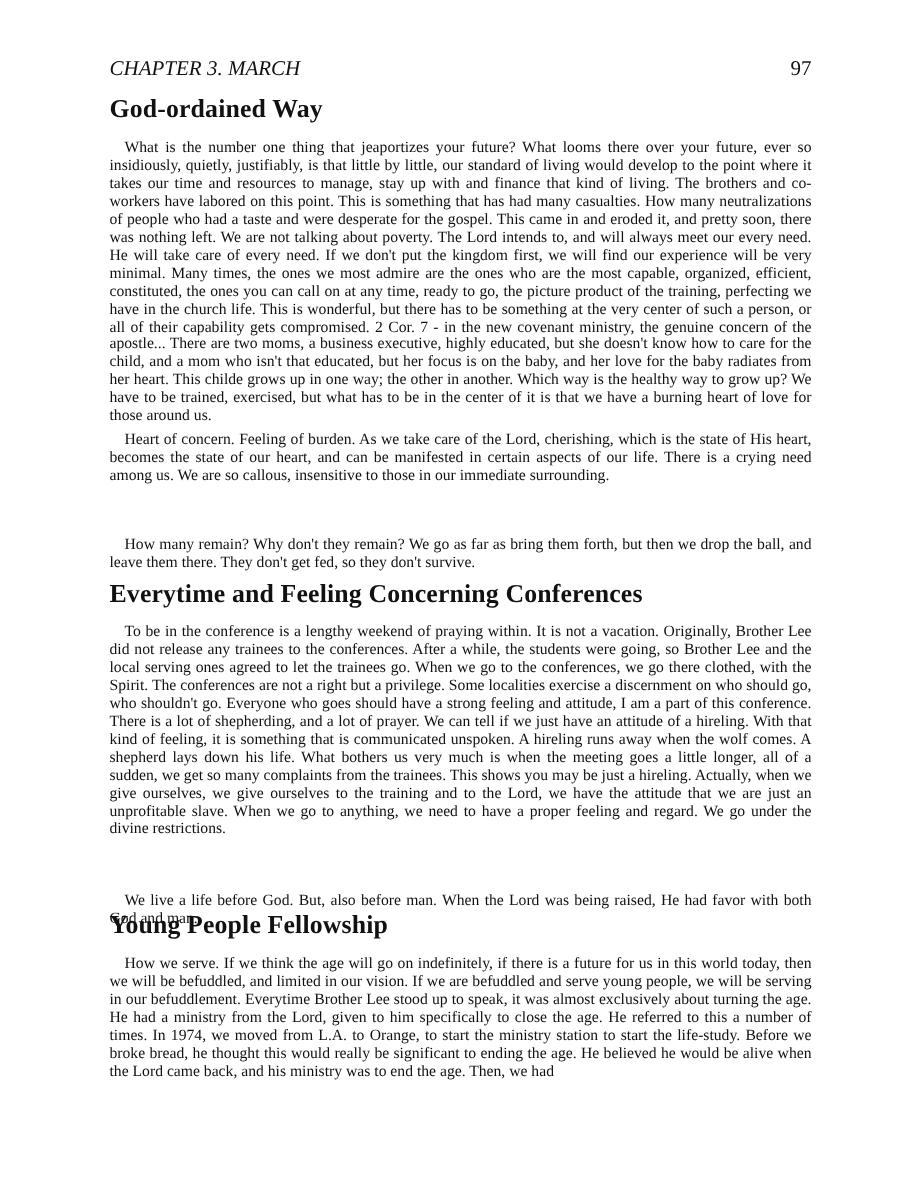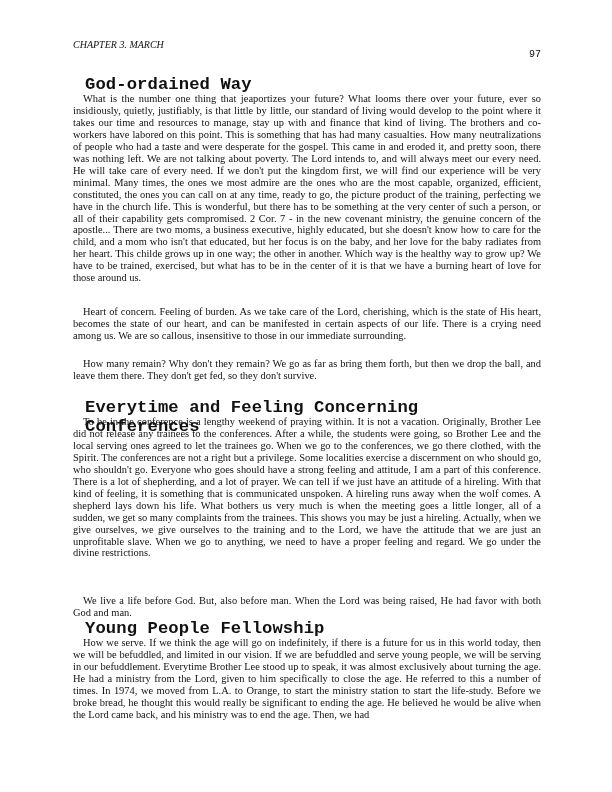--- a/index.html
+++ b/index.html
@@ -4,49 +4,49 @@
 <style>
   html, body { margin: 0; padding: 0; background: #ffffff; }
   body { width: 612px; height: 792px; position: relative; overflow: hidden; }
   .page {
     position: absolute; left: 73px; top: 0; width: 468px;
     font-family: "DejaVu Serif", "Liberation Serif", serif;
     color: #111;
   }
   .running-head {
     position: absolute; top: 39px; left: 0; width: 468px;
-    font-style: italic; font-size: 10px; height: 14px;
+    font-style: italic; font-size: 14px; height: 14px;
     font-family: "Liberation Serif", "DejaVu Serif", serif;
   }
   .running-head .chap { position: absolute; left: 0; top: 0; }
-  .running-head .pnum { position: absolute; right: 0; top: 10px; font-style: normal; font-family: Liberation Mono, monospace; }
+  .running-head .pnum { position: absolute; right: 0; top: 0; font-style: normal; }
   h2 {
-    font-family: Liberation Mono, monospace;
-    font-weight: bold; font-size: 17.2px; margin: 12px; letter-spacing: 0.1px;
+    font-family: Liberation Serif, serif;
+    font-weight: bold; font-size: 17.2px; margin: 0; letter-spacing: 0.1px;
     position: absolute; left: 0;
   }
   p {
     position: absolute; left: 0; width: 468px; margin: 0;
     font-family: Liberation Serif, serif;
     font-size: 10.45px; line-height: 11.95px; text-align: justify;
     text-indent: 10px; hyphens: none;
   }
 </style>
 </head>
 <body>
 
 <div class="page">
   <div class="running-head">
     <span class="chap">CHAPTER 3.  MARCH</span>
     <span class="pnum">97</span>
   </div>
 
   <h2 style="top:63px">God-ordained Way</h2>
   <p style="top:93px">What is the number one thing that jeaportizes your future? What looms there over your future, ever so insidiously, quietly, justifiably, is that little by little, our standard of living would develop to the point where it takes our time and resources to manage, stay up with and finance that kind of living. The brothers and co-workers have labored on this point. This is something that has had many casualties. How many neutralizations of people who had a taste and were desperate for the gospel. This came in and eroded it, and pretty soon, there was nothing left. We are not talking about poverty. The Lord intends to, and will always meet our every need. He will take care of every need. If we don't put the kingdom first, we will find our experience will be very minimal. Many times, the ones we most admire are the ones who are the most capable, organized, efficient, constituted, the ones you can call on at any time, ready to go, the picture product of the training, perfecting we have in the church life. This is wonderful, but there has to be something at the very center of such a person, or all of their capability gets compromised. 2 Cor. 7 - in the new covenant ministry, the genuine concern of the apostle... There are two moms, a business executive, highly educated, but she doesn't know how to care for the child, and a mom who isn't that educated, but her focus is on the baby, and her love for the baby radiates from her heart. This childe grows up in one way; the other in another. Which way is the healthy way to grow up? We have to be trained, exercised, but what has to be in the center of it is that we have a burning heart of love for those around us.</p>
-  <p style="top:306px">Heart of concern. Feeling of burden. As we take care of the Lord, cherishing, which is the state of His heart, becomes the state of our heart, and can be manifested in certain aspects of our life. There is a crying need among us. We are so callous, insensitive to those in our immediate surrounding.</p>
+  <p style="top:288px">Heart of concern. Feeling of burden. As we take care of the Lord, cherishing, which is the state of His heart, becomes the state of our heart, and can be manifested in certain aspects of our life. There is a crying need among us. We are so callous, insensitive to those in our immediate surrounding.</p>
   <p style="top:358px">How many remain? Why don't they remain? We go as far as bring them forth, but then we drop the ball, and leave them there. They don't get fed, so they don't survive.</p>
 
   <h2 style="top:386px">Everytime and Feeling Concerning Conferences</h2>
   <p style="top:416px">To be in the conference is a lengthy weekend of praying within. It is not a vacation. Originally, Brother Lee did not release any trainees to the conferences. After a while, the students were going, so Brother Lee and the local serving ones agreed to let the trainees go. When we go to the conferences, we go there clothed, with the Spirit. The conferences are not a right but a privilege. Some localities exercise a discernment on who should go, who shouldn't go. Everyone who goes should have a strong feeling and attitude, I am a part of this conference. There is a lot of shepherding, and a lot of prayer. We can tell if we just have an attitude of a hireling. With that kind of feeling, it is something that is communicated unspoken. A hireling runs away when the wolf comes. A shepherd lays down his life. What bothers us very much is when the meeting goes a little longer, all of a sudden, we get so many complaints from the trainees. This shows you may be just a hireling. Actually, when we give ourselves, we give ourselves to the training and to the Lord, we have the attitude that we are just an unprofitable slave. When we go to anything, we need to have a proper feeling and regard. We go under the divine restrictions.</p>
   <p style="top:595px">We live a life before God. But, also before man. When the Lord was being raised, He had favor with both God and man.</p>
 
   <h2 style="top:607px">Young People Fellowship</h2>
   <p style="top:637px">How we serve. If we think the age will go on indefinitely, if there is a future for us in this world today, then we will be befuddled, and limited in our vision. If we are befuddled and serve young people, we will be serving in our befuddlement. Everytime Brother Lee stood up to speak, it was almost exclusively about turning the age. He had a ministry from the Lord, given to him specifically to close the age. He referred to this a number of times. In 1974, we moved from L.A. to Orange, to start the ministry station to start the life-study. Before we broke bread, he thought this would really be significant to ending the age. He believed he would be alive when the Lord came back, and his ministry was to end the age. Then, we had</p>
 </div>
 

